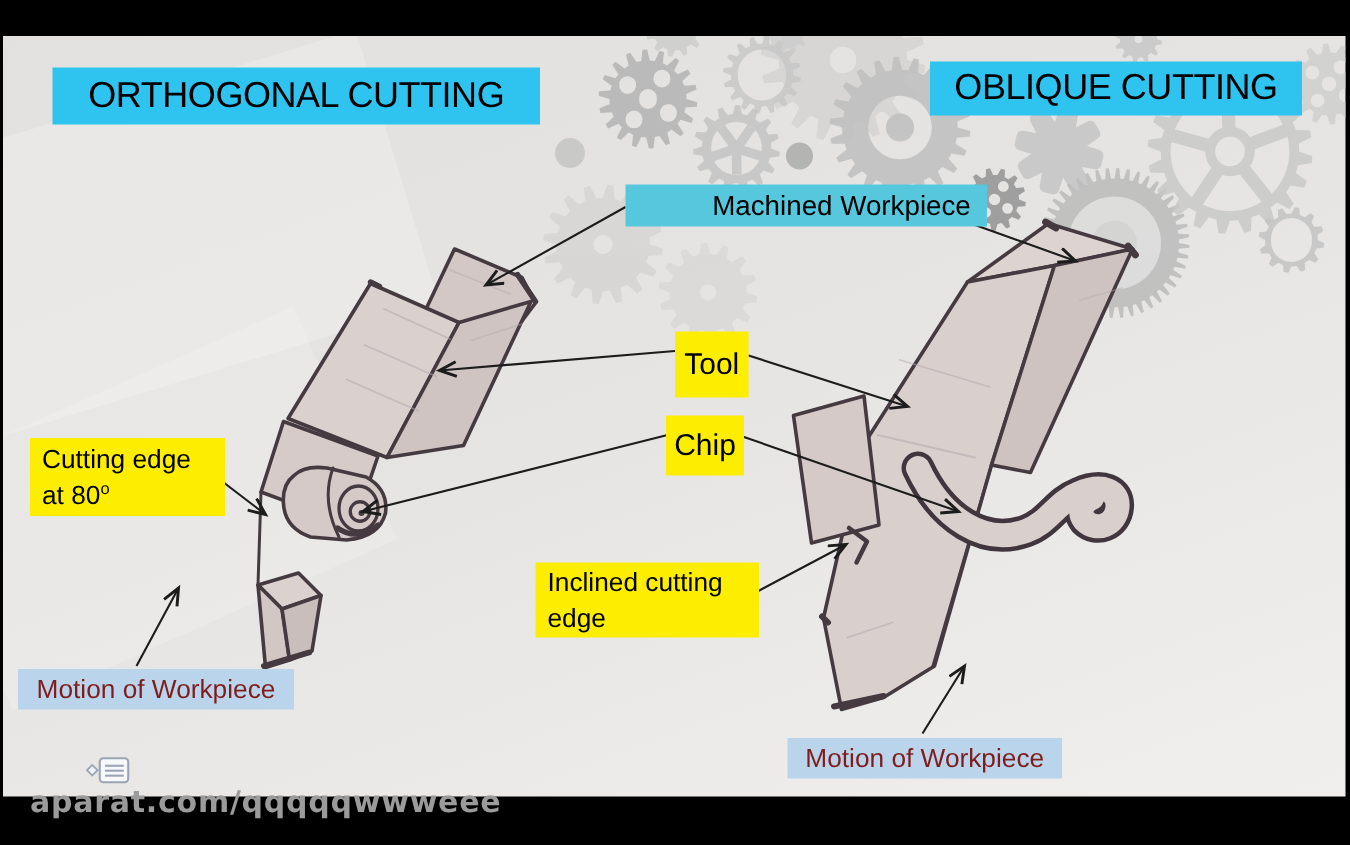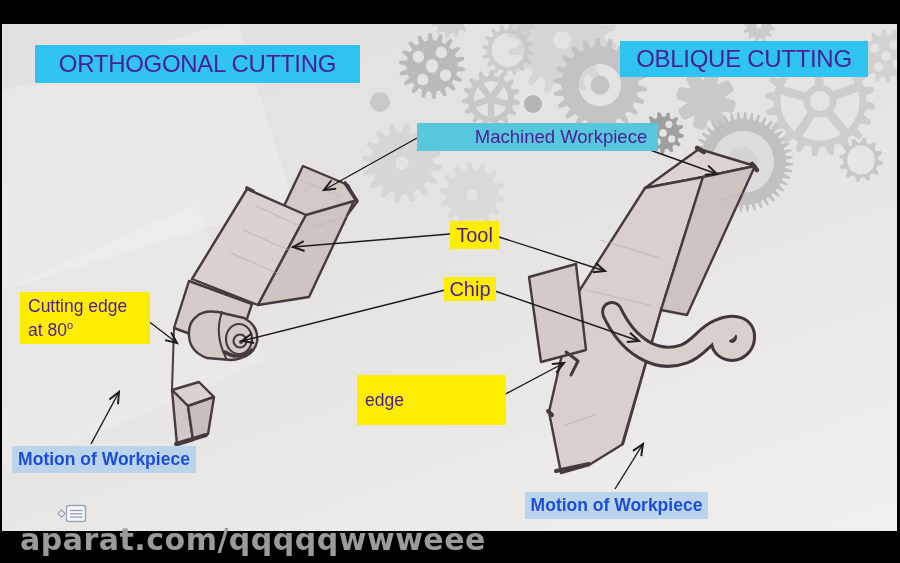--- a/index.html
+++ b/index.html
@@ -11,32 +11,32 @@
   .slide{
     position:absolute;left:2px;top:24px;width:895px;height:507px;overflow:hidden;
     background:linear-gradient(160deg,#e2e1df 0%,#e5e4e2 45%,#f0efed 100%);
   }
   .sheen1{position:absolute;left:-60px;top:40px;width:330px;height:190px;background:#fff;opacity:.22;transform:rotate(-17deg);}
   .sheen2{position:absolute;left:-40px;top:230px;width:280px;height:170px;background:#fff;opacity:.16;transform:rotate(-24deg);}
   .gear{position:absolute;}
   #art{position:absolute;left:0;top:0;width:900px;height:563px;z-index:3;pointer-events:none;}
   .callout{
     position:absolute;z-index:4;display:flex;align-items:center;justify-content:center;
-    color:#4c1d95;white-space:nowrap;
+    color:#000000;white-space:nowrap;
   }
   .c-title{background:var(--title-bg);font-size:24px;letter-spacing:-.3px;}
   .c-cyan{background:var(--cyan-bg);font-size:18.5px;}
   .c-yellow{background:var(--yellow-bg);}
-  .c-blue{background:var(--blue-bg);font-size:17.5px;color:#1d4ed8;font-weight:bold;}
+  .c-blue{background:var(--blue-bg);font-size:17.5px;color:#7f1d1d;}
   .c-multiline{flex-direction:column;align-items:flex-start;justify-content:center;padding-left:8px;font-size:17.5px;line-height:24px;}
   .c-multiline .ln{display:block;}
   sup{font-size:11px;vertical-align:super;line-height:0;}
   #watermark{
     position:absolute;left:20px;top:522px;z-index:10;
-    font-family:"DejaVu Sans",sans-serif;font-weight:bold;font-size:30px;
+    font-family:"DejaVu Sans",sans-serif;font-weight:bold;font-size:20px;
     color:var(--wm);letter-spacing:.5px;
   }
   #note-icon{position:absolute;left:56px;top:502px;z-index:6;}
 </style>
 </head>
 <body>
 
 <div class="slide">
   <div class="sheen1"></div>
   <div class="sheen2"></div>
@@ -169,27 +169,28 @@
     <line x1="143" y1="317" x2="177" y2="343" marker-end="url(#ah)"></line>
     <line x1="498" y1="398" x2="564" y2="363" marker-end="url(#ah)"></line>
     <line x1="91" y1="444" x2="119" y2="392" marker-end="url(#ah)"></line>
     <line x1="615" y1="489" x2="643" y2="444" marker-end="url(#ah)"></line>
   </g>
 </svg>
 
 <div class="callout c-title" style="left:35px;top:45px;width:325px;height:38px;">ORTHOGONAL CUTTING</div>
 <div class="callout c-title" style="left:588px;top:41px;width:248px;height:36px;margin-left:32px;">OBLIQUE CUTTING</div>
 <div class="callout c-cyan" style="left:417px;top:123px;width:194px;height:28px;padding-left:47px;">Machined Workpiece</div>
-<div class="callout c-yellow" style="left:450px;top:221px;width:49px;height:28px;font-size:20px;">Tool</div>
-<div class="callout c-yellow" style="left:444px;top:277px;width:52px;height:24px;font-size:20px;text-align:center;">Chip</div>
+<div class="callout c-yellow" style="left:450px;top:221px;width:49px;height:44px;font-size:20px;">Tool</div>
+<div class="callout c-yellow" style="left:444px;top:277px;width:52px;height:40px;font-size:20px;text-align:center;">Chip</div>
 <div class="callout c-yellow c-multiline" style="left:20px;top:292px;width:122px;height:52px;">
   <span class="ln">Cutting edge</span>
   <span class="ln"><span>at 80</span><sup>o</sup></span>
 </div>
 <div class="callout c-yellow c-multiline" style="left:357px;top:375px;width:141px;height:50px;">
+  <span class="ln">Inclined cutting</span>
   <span class="ln">edge</span>
 </div>
 <div class="callout c-blue" style="left:12px;top:446px;width:184px;height:27px;">Motion of Workpiece</div>
 <div class="callout c-blue" style="left:525px;top:492px;width:183px;height:27px;">Motion of Workpiece</div>
 
 <svg id="note-icon" width="32" height="26" viewBox="0 0 32 26">
   <rect x="3" y="9" width="5" height="5" transform="rotate(45 5.5 11.5)" fill="#eef1f6" stroke="#9aa4b4" stroke-width="1.2"></rect>
   <rect x="10.5" y="3.5" width="19" height="16" rx="2.5" fill="#f7f8fb" stroke="#9aa4b4" stroke-width="1.4"></rect>
   <line x1="14" y1="8.5" x2="26.5" y2="8.5" stroke="#9aa4b4" stroke-width="1.4"></line>
   <line x1="14" y1="11.8" x2="26.5" y2="11.8" stroke="#9aa4b4" stroke-width="1.4"></line>

